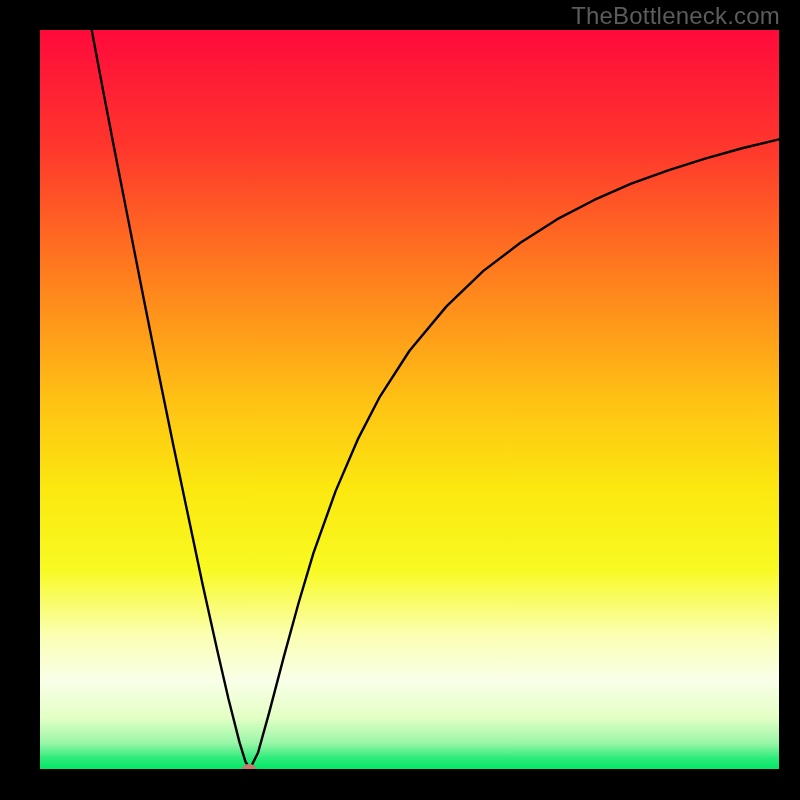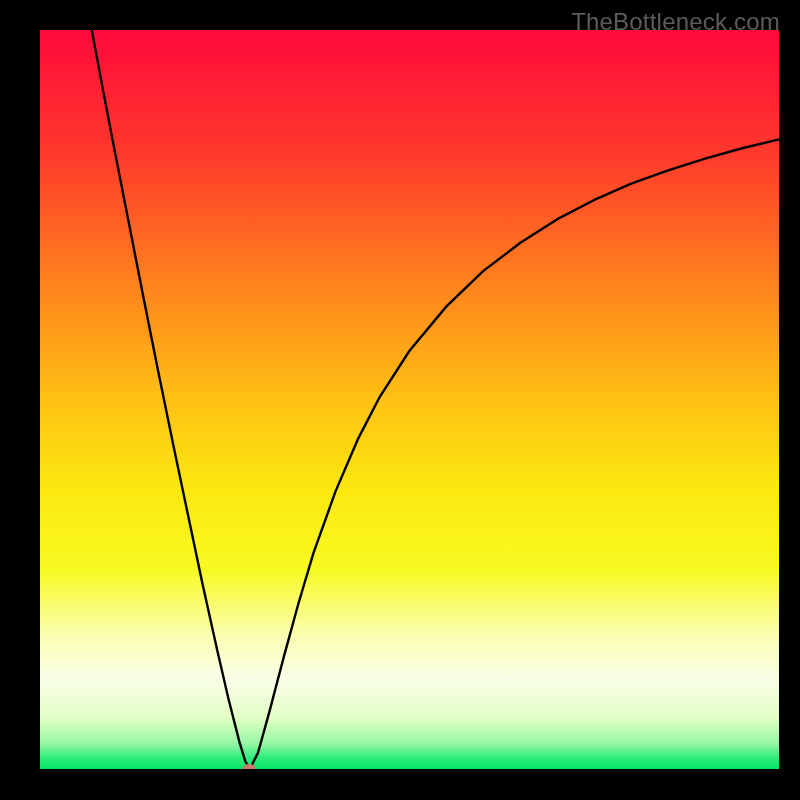--- a/index.html
+++ b/index.html
@@ -5,21 +5,21 @@
   * { margin: 0; padding: 0; box-sizing: border-box; }
   html, body { width: 800px; height: 800px; overflow: hidden; background: #000; }
   #root { position: relative; width: 800px; height: 800px; background: #000; }
   #plot-wrap {
     position: absolute;
     background: #000;
   }
   svg { display: block; }
   #watermark {
     position: absolute;
-    top: 8px;
+    top: 2px;
     right: 20px;
     font-family: Arial, Helvetica, sans-serif;
     font-size: 24px;
     font-weight: 400;
     color: #5c5c5c;
     letter-spacing: 0.2px;
   }
 </style>
 </head>
 <body>

